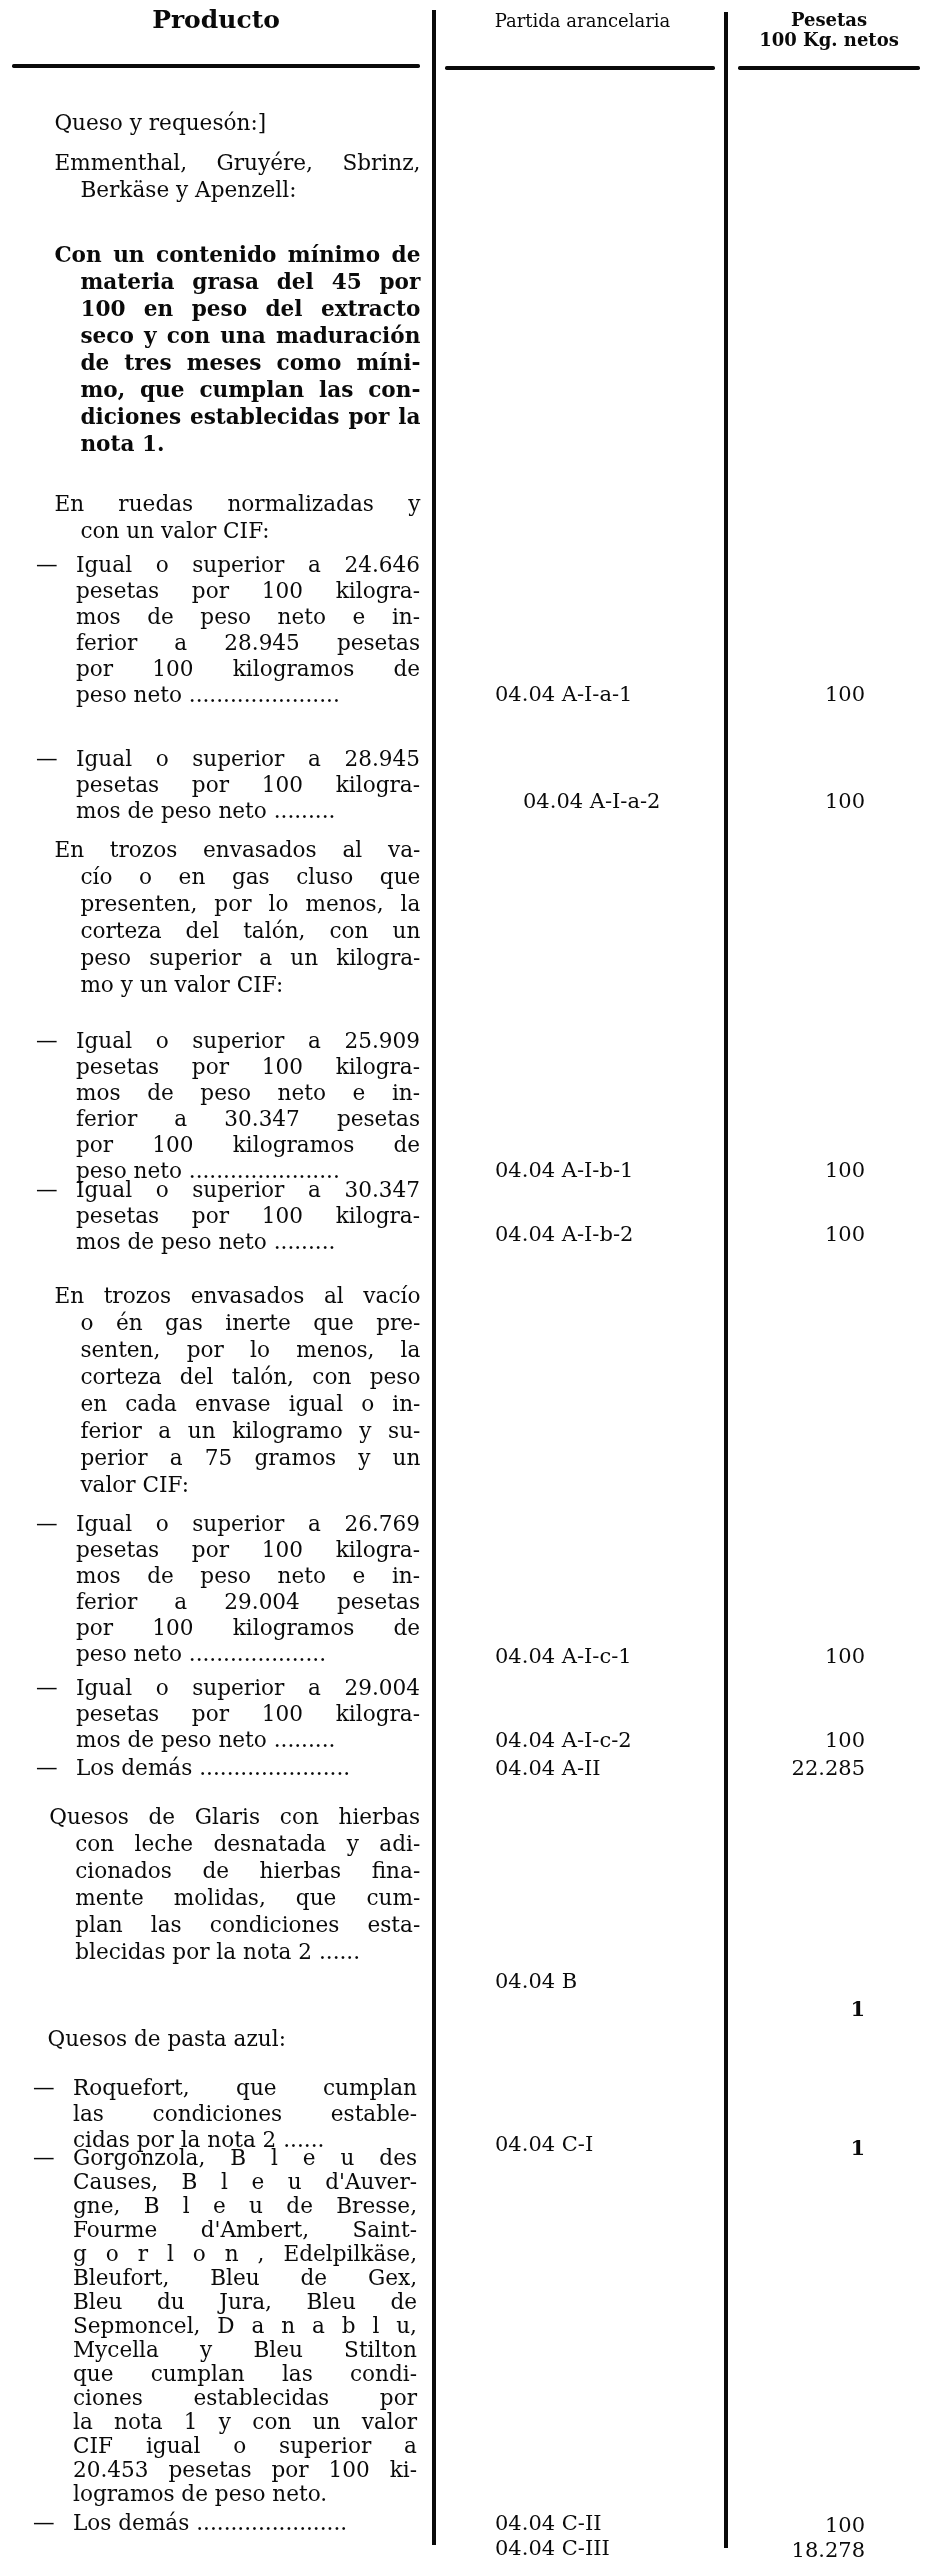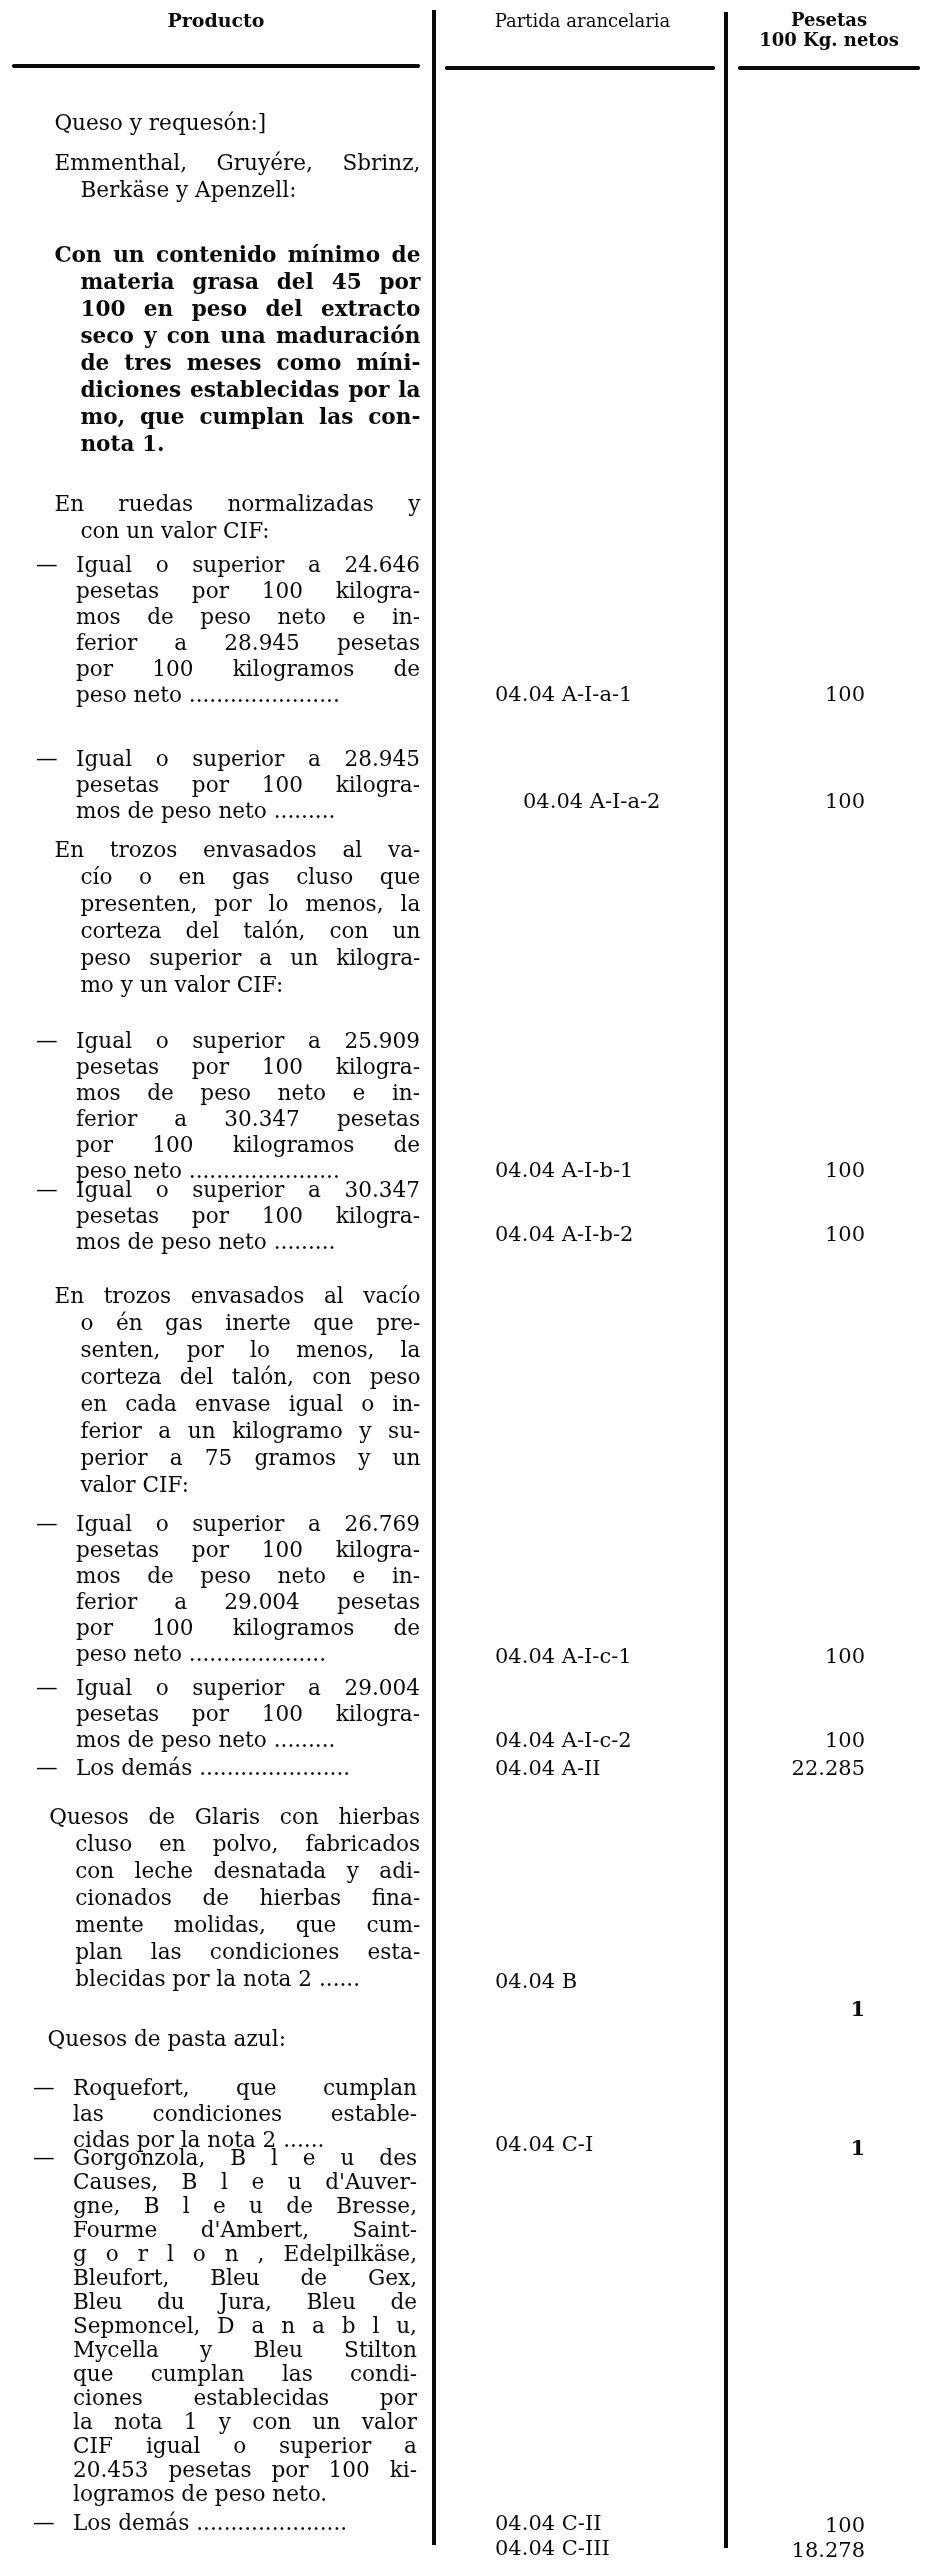--- a/index.html
+++ b/index.html
@@ -1,18 +1,18 @@
 <!DOCTYPE html>
 <html style="font-size:14px"><head>
 <meta charset="utf-8">
 <style>
   html, body { margin: 0; padding: 0; background: #ffffff; }
   body { width: 932px; height: 2576px; position: relative; overflow: hidden;
          font-family: "DejaVu Serif", "Liberation Serif", serif; color: #0a0a0a; }
-  .hdr { position: absolute; font-weight: bold; text-align: center; font-size: 19px; line-height: 22.5px; }
+  .hdr { position: absolute; font-weight: bold; text-align: center; font-size: 25px; line-height: 22.5px; }
   .hdr-small { font-size: 18px; line-height: 21px; }
   .rule { position: absolute; height: 3.5px; background: #0a0a0a; border-radius: 1.7px; }
   .vline { position: absolute; width: 3.5px; background: #0a0a0a; }
   .blk { position: absolute; left: 10.4px; width: 410px; font-size: 21.6px; line-height: 27px;
          text-align: justify; text-align-last: left; }
   .blk .l { display: block; white-space: nowrap; text-align: justify; text-align-last: justify; }
   .blk .l.last { text-align-last: left; }
   .hang .l { padding-left: 26px; margin-left: 44px; }
   .hang .l.first { padding-left: 0; }
   .sub { position: absolute; left: 36px; width: 384px; font-size: 21.6px; line-height: 26px; }
@@ -46,22 +46,22 @@
   <span class="l first">Emmenthal, Gruyére, Sbrinz,</span>
   <span class="l last">Berkäse y Apenzell:</span>
 </div>
 
 <div class="blk hang" style="top:241px;font-weight:bold;">
   <span class="l first">Con un contenido mínimo de</span>
   <span class="l">materia grasa del 45 por</span>
   <span class="l">100 en peso del extracto</span>
   <span class="l">seco y con una maduración</span>
   <span class="l">de tres meses como míni-</span>
+  <span class="l">mo, que cumplan las con-</span>
   <span class="l">diciones establecidas por la</span>
-  <span class="l">mo, que cumplan las con-</span>
   <span class="l last">nota 1.</span>
 </div>
 
 <div class="blk hang" style="top:490px;">
   <span class="l first">En ruedas normalizadas y</span>
   <span class="l last">con un valor CIF:</span>
 </div>
 
 <div class="sub" style="top:552px;">
   <span class="dash">—</span>
@@ -134,21 +134,20 @@
   <span class="l last">mos de peso neto .........</span>
 </div>
 
 <div class="sub" style="top:1755px;">
   <span class="dash">—</span>
   <span class="l last">Los demás ......................</span>
 </div>
 
 <div class="blk hang" style="top:1803px; left:5.2px; width:415px;">
   <span class="l first">Quesos de Glaris con hierbas</span>
-  <span class="l">cluso en polvo, fabricados</span>
   <span class="l">con leche desnatada y adi-</span>
   <span class="l">cionados de hierbas fina-</span>
   <span class="l">mente molidas, que cum-</span>
   <span class="l">plan las condiciones esta-</span>
   <span class="l last">blecidas por la nota 2 ......</span>
 </div>
 
 <div class="blk hang" style="top:2025px; left:3.5px;">
   <span class="l first last">Quesos de pasta azul:</span>
 </div>

